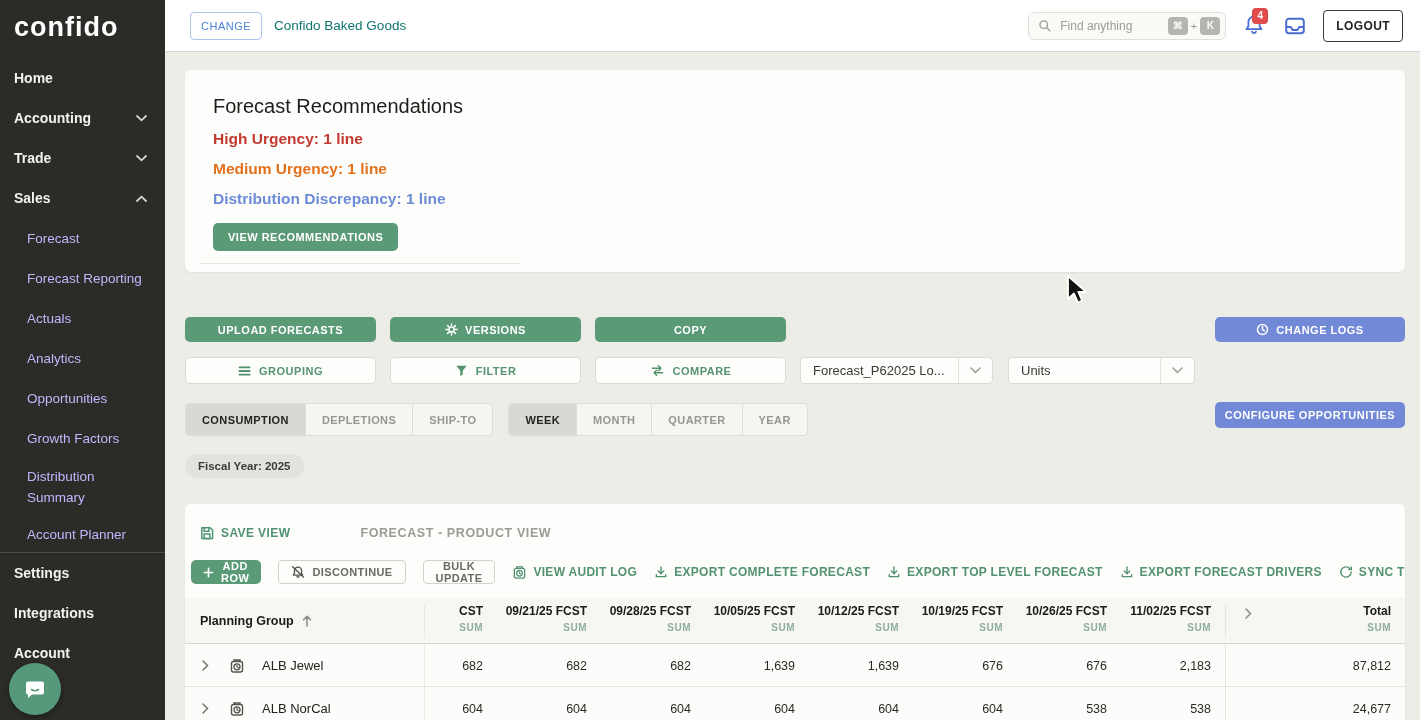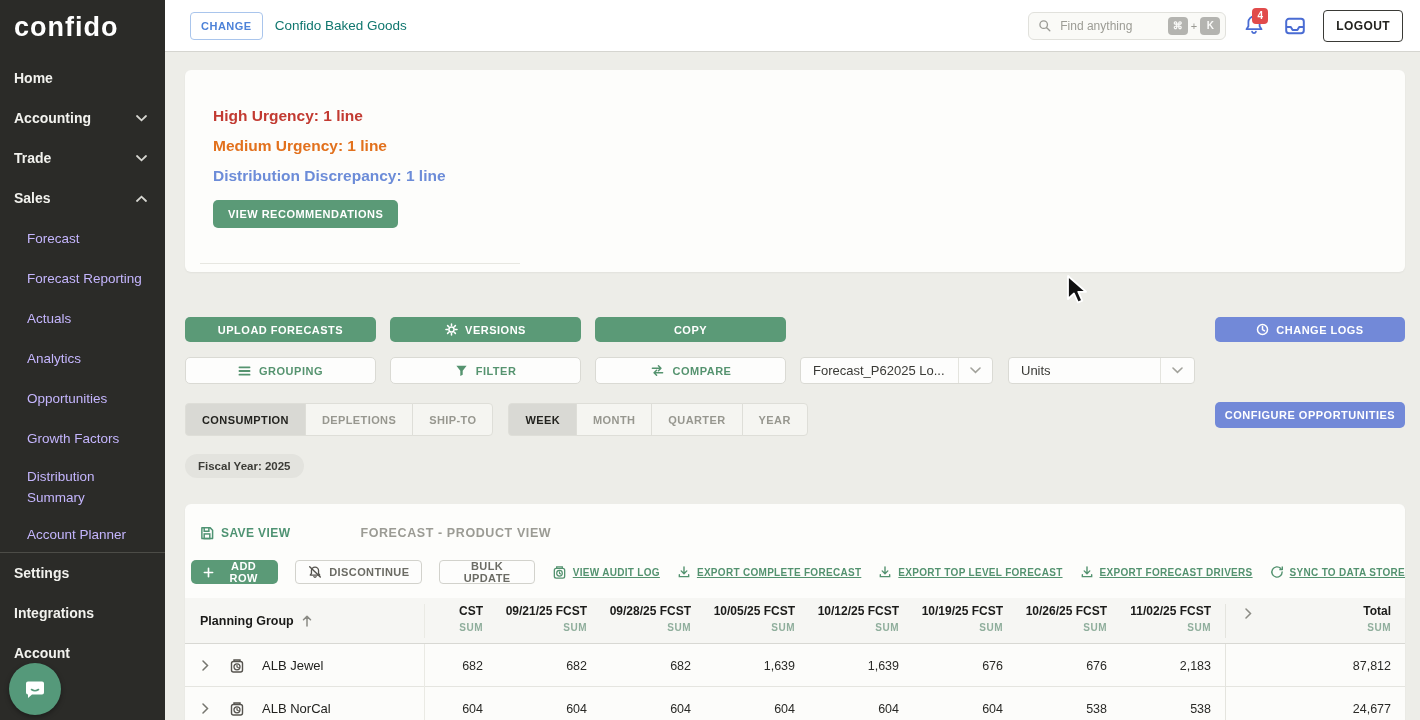--- a/index.html
+++ b/index.html
@@ -20,21 +20,21 @@
   .nav-sub.short { height:36px; }
   .nav-divider { border-top:1px solid #4c4c47; }
   .chat-fab { position:absolute; left:9px; bottom:5px; width:52px; height:52px; border-radius:50%;
     background:#55997a; display:flex; align-items:center; justify-content:center; box-shadow:0 2px 5px rgba(0,0,0,.35); }
   .truncated-label { position:absolute; left:11px; bottom:16px; color:#e8e8e4; font-size:14px; font-weight:bold; }
   
   .main { flex:1; display:flex; flex-direction:column; height:720px; min-width:0; }
   .topbar { height:52px; background:#fff; border-bottom:1px solid #d5d5d0; display:flex; align-items:center;
     padding:0 17px 0 25px; gap:12px; flex-shrink:0; }
   .change-btn { border:1px solid #a9c5ec; border-radius:4px; background:#fff; color:#4d82d8;
-    font-size:11px; font-weight:bold; letter-spacing:.5px; padding:7px 10px; cursor:pointer; font-family:inherit; }
+    font-size:11px; font-weight:normal; letter-spacing:.5px; padding:7px 10px; cursor:pointer; font-family:inherit; }
   .company { font-size:13.5px; color:#0f766e; }
   .top-right { margin-left:auto; display:flex; align-items:center; gap:17px; }
   .searchbox { width:198px; height:28px; border:1px solid #e1e1dc; background:#fafaf7; border-radius:6px;
     display:flex; align-items:center; padding:0 5px 0 9px; gap:6px; }
   .searchbox input { border:none; outline:none; background:transparent; width:88px; font-size:12px;
     font-family:inherit; color:#3a3a36; }
   .searchbox input::placeholder { color:#9c9c95; }
   .keycaps { display:flex; align-items:center; gap:3px; margin-left:auto; }
   .keycap { background:#b4b4b0; color:#fbfbf9; border-radius:4px; min-width:20px; height:18px;
     display:flex; align-items:center; justify-content:center; font-size:10px; font-weight:bold; }
@@ -88,22 +88,22 @@
     box-shadow:0 1px 2px rgba(0,0,0,.05); padding-top:18px; overflow:hidden; }
   .viewbar { height:22px; display:flex; align-items:center; padding-left:15px; }
   .save-view { display:flex; align-items:center; gap:7px; color:#4f9373; font-size:12px; font-weight:bold;
     letter-spacing:.4px; cursor:pointer; }
   .view-name { margin-left:70px; color:#9b9b94; font-size:12.5px; font-weight:bold; letter-spacing:.6px; }
   .tbl-toolbar { margin-top:16px; height:24px; display:flex; align-items:center; gap:17px; padding-left:6px; }
   .add-row-btn { height:24px; padding:0 12px; }
   .tb-outline { height:24px; padding:0 12px; background:#fdfdfc; border:1px solid #d2d2cc; border-radius:4px;
     color:#6b6b64; font-size:11px; font-weight:bold; letter-spacing:.4px; display:flex; align-items:center; gap:7px;
     cursor:pointer; font-family:inherit; }
-  .tb-text { display:flex; align-items:center; gap:6px; color:#53926f; font-size:10px; font-weight:bold;
-    letter-spacing:.3px; cursor:pointer; white-space:nowrap;text-decoration:underline; }
+  .tb-text { display:flex; align-items:center; gap:6px; color:#53926f; font-size:12px; font-weight:bold;
+    letter-spacing:.3px; cursor:pointer; white-space:nowrap; }
   .grid { display:grid; grid-template-columns:240px 72px repeat(7,104px) 46px 1fr; align-items:center; }
   .thead { margin-top:14px; background:#f6f6f3; border-bottom:1px solid #d8d8d3; padding:6px 0 5px; align-items:start; }
   .th-group { padding-left:15px; display:flex; align-items:center; gap:8px; font-size:12.5px; font-weight:bold;
     color:#1b1b19; align-self:center; border-right:1px solid #eaeae4; height:34px; }
   .th-num { text-align:right; padding-right:14px; }
   .th-num .lbl { font-size:12px; font-weight:bold; color:#1b1b19; white-space:nowrap; }
   .th-num .sum { font-size:10px; font-weight:bold; color:#8fae9c; letter-spacing:.5px; margin-top:4px; }
   .th-chev { border-left:1px solid #e4e4de; height:34px; display:flex; justify-content:center; padding-top:4px; }
   .trow { height:43px; border-bottom:1px solid #e5e5e0; background:#fcfcfa; }
   .td-name { display:flex; align-items:center; padding-left:17px; height:43px; border-right:1px solid #eaeae4; }
@@ -222,20 +222,21 @@
         </svg>
       </span>
 
       <button class="logout-btn">LOGOUT</button>
     </div>
   </div>
 
   <div class="content">
 
     <div class="reco-card">
+      <div class="reco-title">Forecast Recommendations</div>
       <div class="reco-line reco-high">High Urgency: 1 line</div>
       <div class="reco-line reco-med">Medium Urgency: 1 line</div>
       <div class="reco-line reco-dist">Distribution Discrepancy: 1 line</div>
       <button class="btn-green view-reco-btn">VIEW RECOMMENDATIONS</button>
       <div class="reco-card-divider"></div>
     </div>
 
     <div class="action-row1">
       <button class="btn-green">UPLOAD FORECASTS</button>
       <button class="btn-green">

